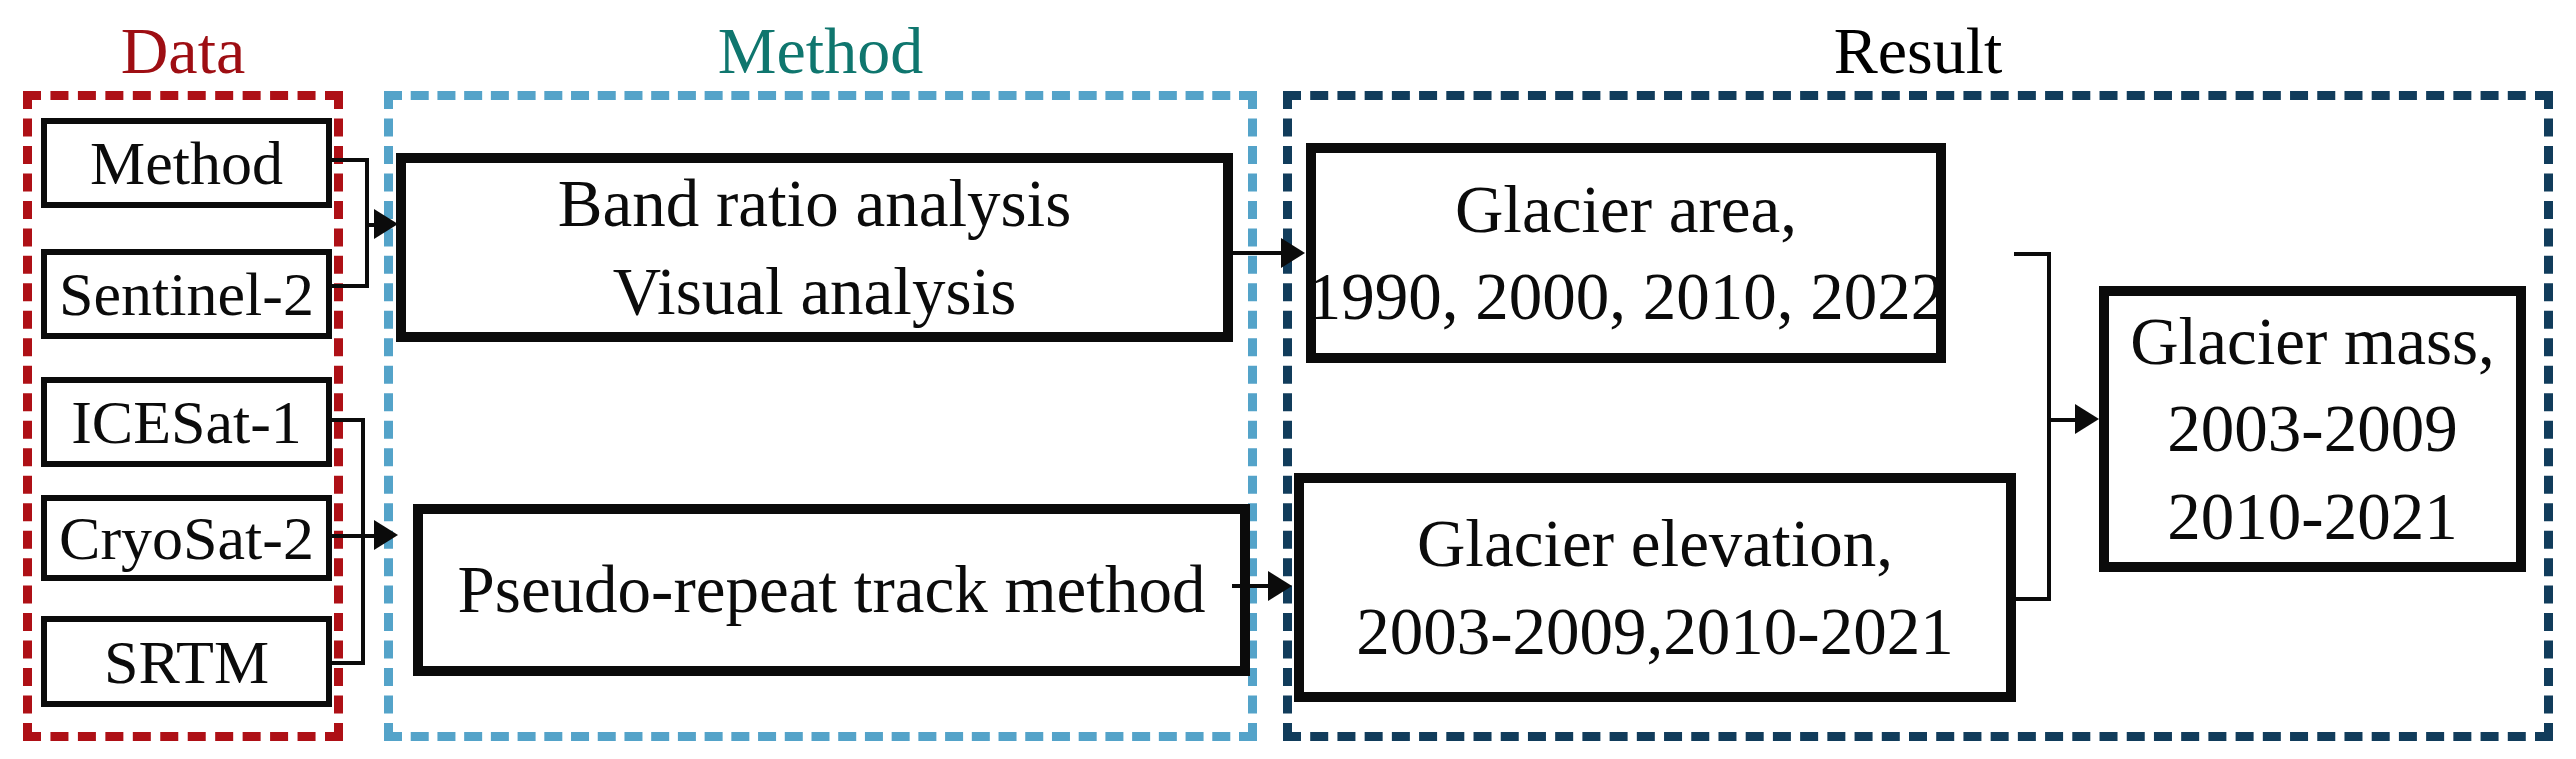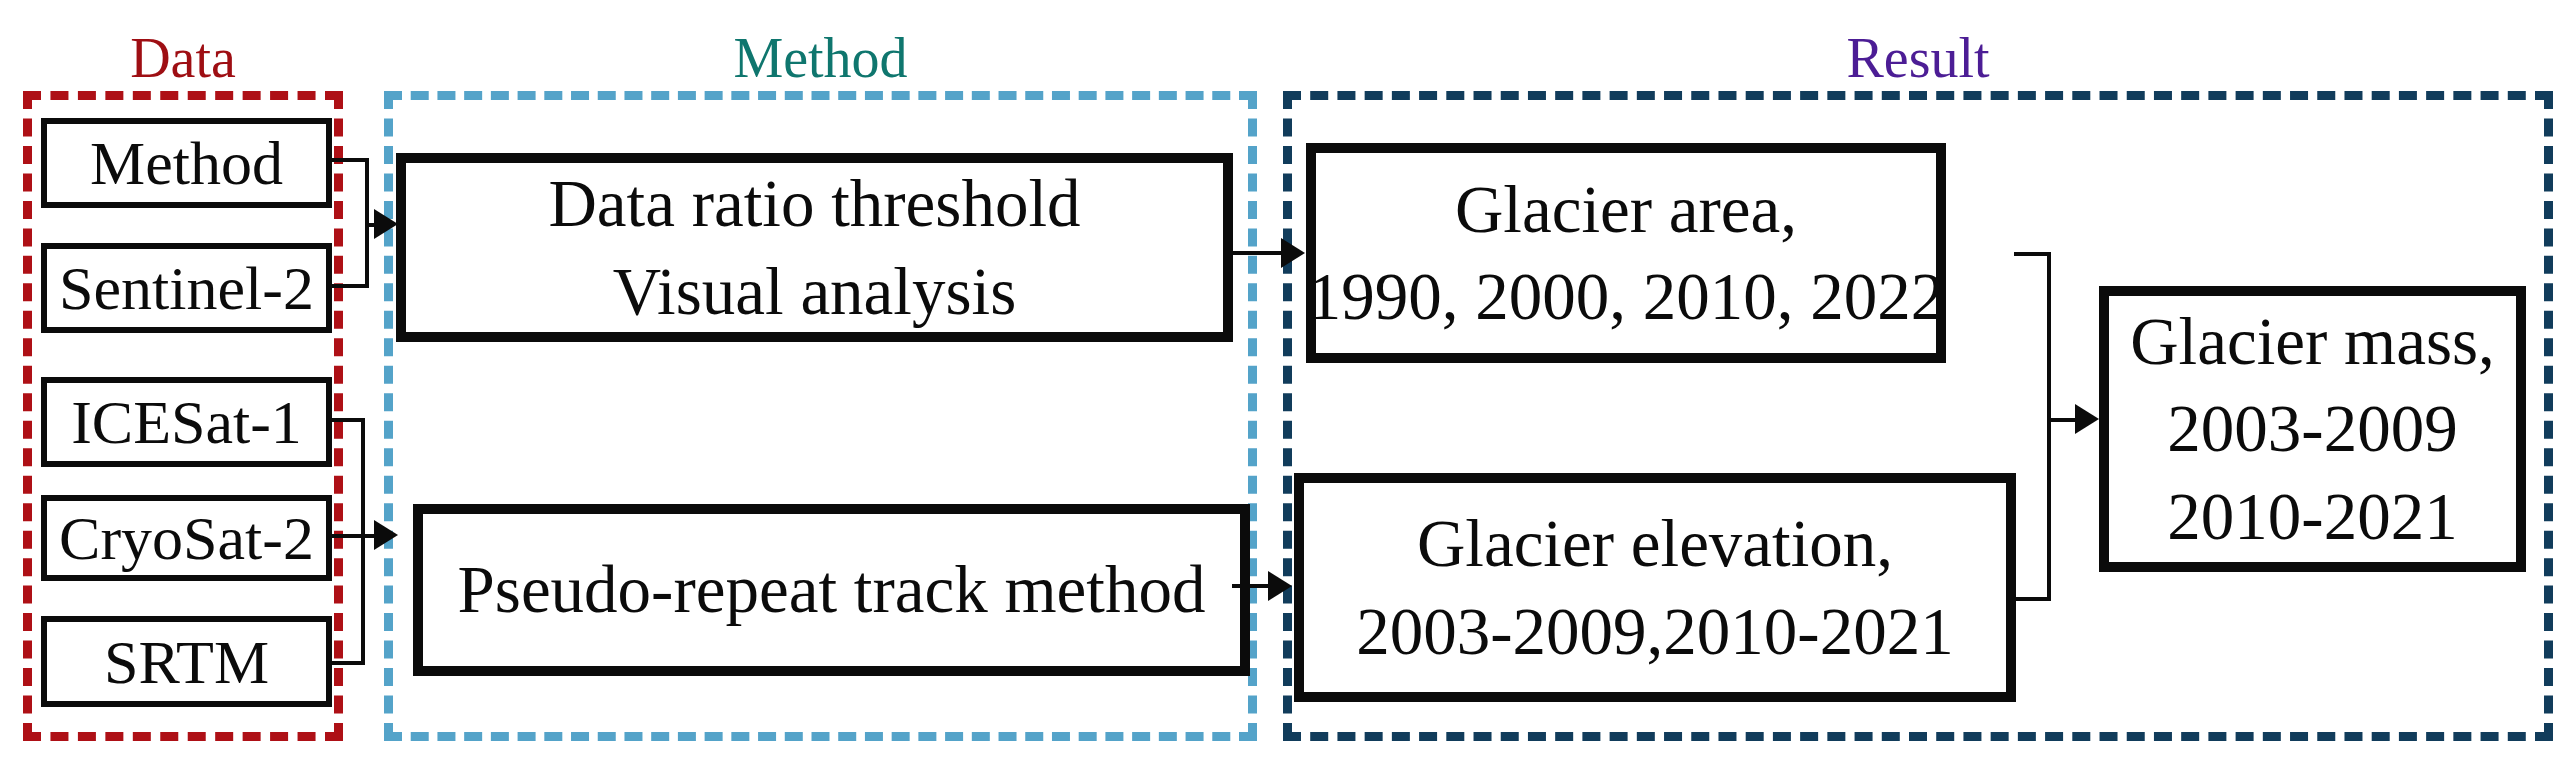--- a/index.html
+++ b/index.html
@@ -9,29 +9,29 @@
     overflow: hidden;
     font-family: "Liberation Serif", "DejaVu Serif", serif;
   }
   #stage {
     position: relative;
     width: 2576px; height: 759px;
     background: #ffffff;
   }
   .section-title {
     position: absolute;
-    top: 16px; height: 85px;
+    top: 8px; height: 85px;
     line-height: 85px;
     text-align: center;
-    font-size: 56px;
+    font-size: 66px;
     white-space: nowrap;
   }
   .title-data   { left: 23px;   width: 320px;  color: #9e0e13; }
   .title-method { left: 384px;  width: 873px; color: #0f766e; font-family: Liberation Serif, serif; }
-  .title-result { left: 1283px; width: 1270px; color: #4c1d95; }
+  .title-result { left: 1283px; width: 1270px; color: #000000; }
 
   .panel {
     position: absolute;
     top: 91px; height: 650px;
     box-sizing: border-box;
     border: 9px dashed #000;
     background: transparent;
   }
   .panel-data   { left: 23px;   width: 320px;  border-color: #ae1016; }
   .panel-method { left: 384px;  width: 873px; border-color: #54a3c9; }
@@ -54,21 +54,21 @@
     font-size: 62px;
     line-height: 1.0;
   }
   .node-big {
     border: 10.6px solid #0b0b0b;
     font-size: 67px;
     line-height: 1.3;
   }
   
   .box-landsat   { left: 41px; top: 118px; width: 291px; height: 90px; }
-  .box-sentinel2 { left: 41px; top: 243px; width: 291px; height: 90px; }
+  .box-sentinel2 { left: 41px; top: 249px; width: 291px; height: 90px; }
   .box-icesat1   { left: 41px; top: 377px; width: 291px; height: 90px; text-align: center; }
   .box-cryosat2  { left: 41px; top: 495px; width: 291px; height: 86px; }
   .box-srtm      { left: 41px; top: 616px; width: 291px; height: 91px; }
   
   .box-band-ratio    { left: 396px; top: 153px; width: 837px; height: 189px; }
   .box-pseudo-repeat { left: 396px; top: 504px; width: 837px; height: 172px; margin-left: 17px; }
   
   .box-glacier-area      { left: 1306px; top: 143px; width: 640px; height: 220px; }
   .box-glacier-elevation { left: 1294px; top: 473px; width: 722px; height: 229px; }
   .box-glacier-mass      { left: 2099px; top: 286px; width: 427px; height: 286px; }
@@ -108,21 +108,21 @@
     <span>ICESat-1</span>
   </div>
   <div class="node node-small box-cryosat2">
     <span>CryoSat-2</span>
   </div>
   <div class="node node-small box-srtm">
     <span>SRTM</span>
   </div>
 
   <div class="node node-big box-band-ratio">
-    <div>Data ratio threshold</div>
+    <div>Band ratio analysis</div>
     <div>Visual analysis</div>
   </div>
   <div class="node node-big box-pseudo-repeat">
     <div>Pseudo-repeat track method</div>
   </div>
 
   <div class="node node-big box-glacier-area">
     <div>Glacier area,</div>
     <div>1990, 2000, 2010, 2022</div>
   </div>

